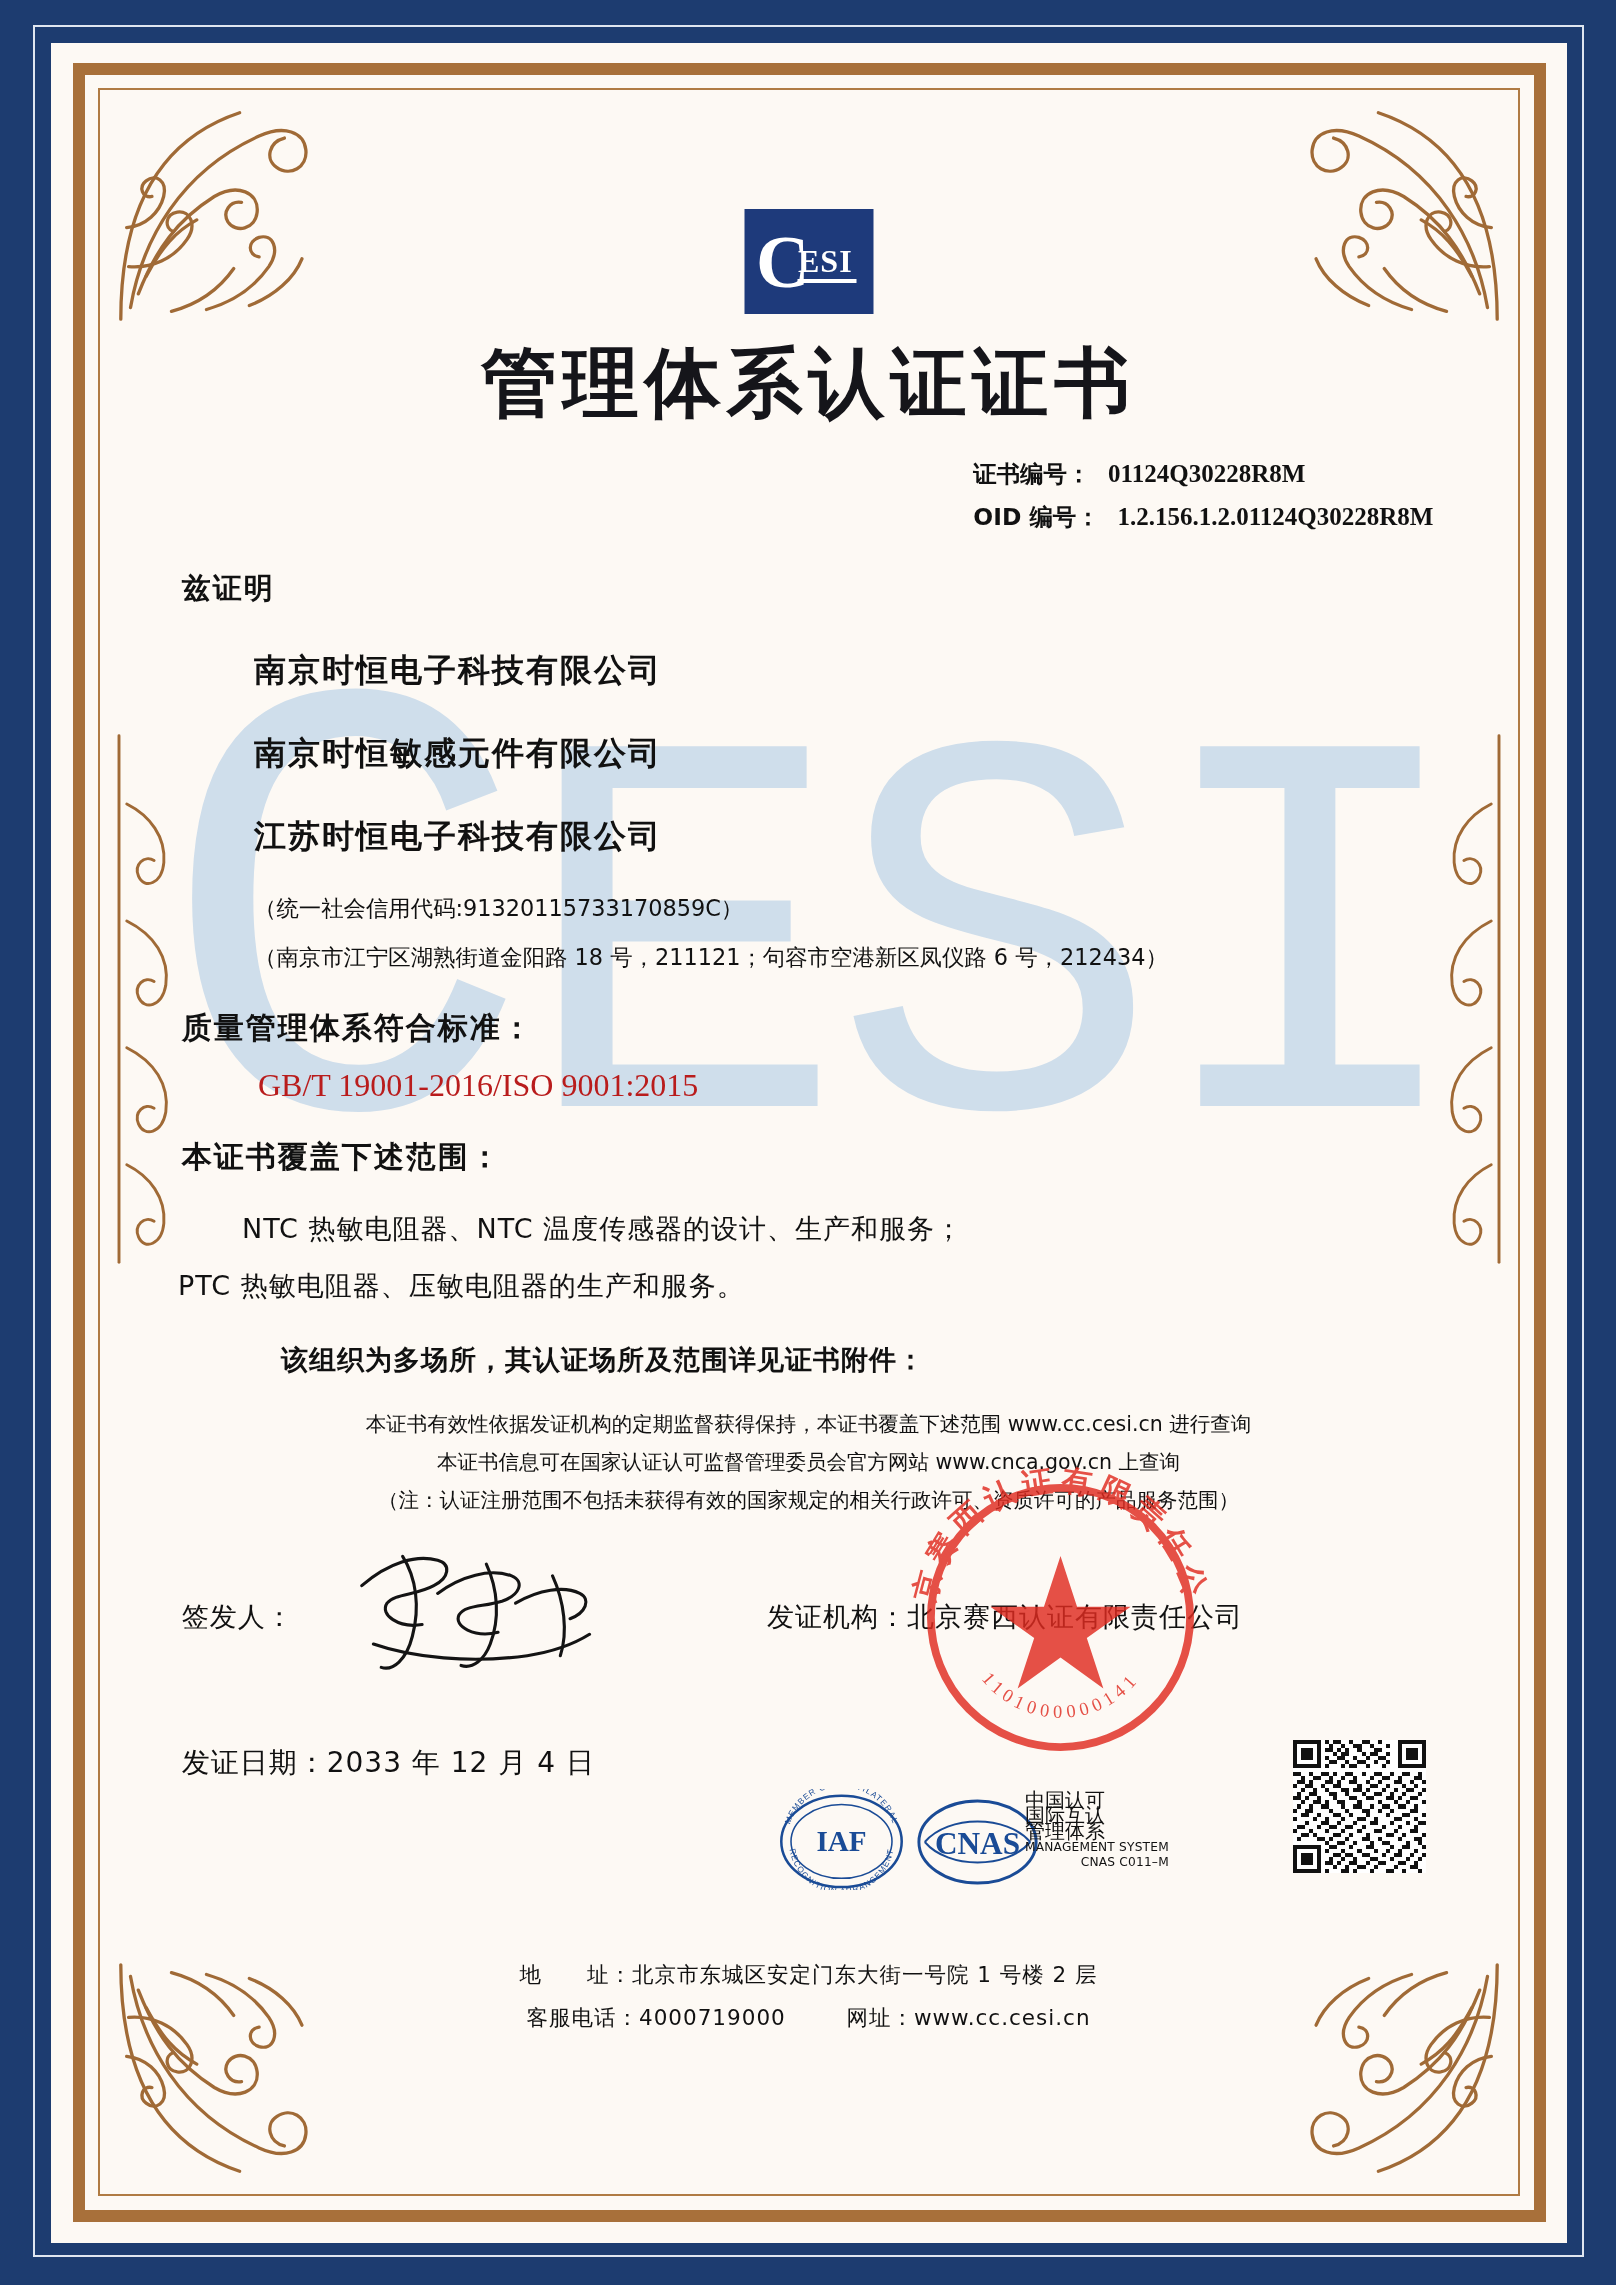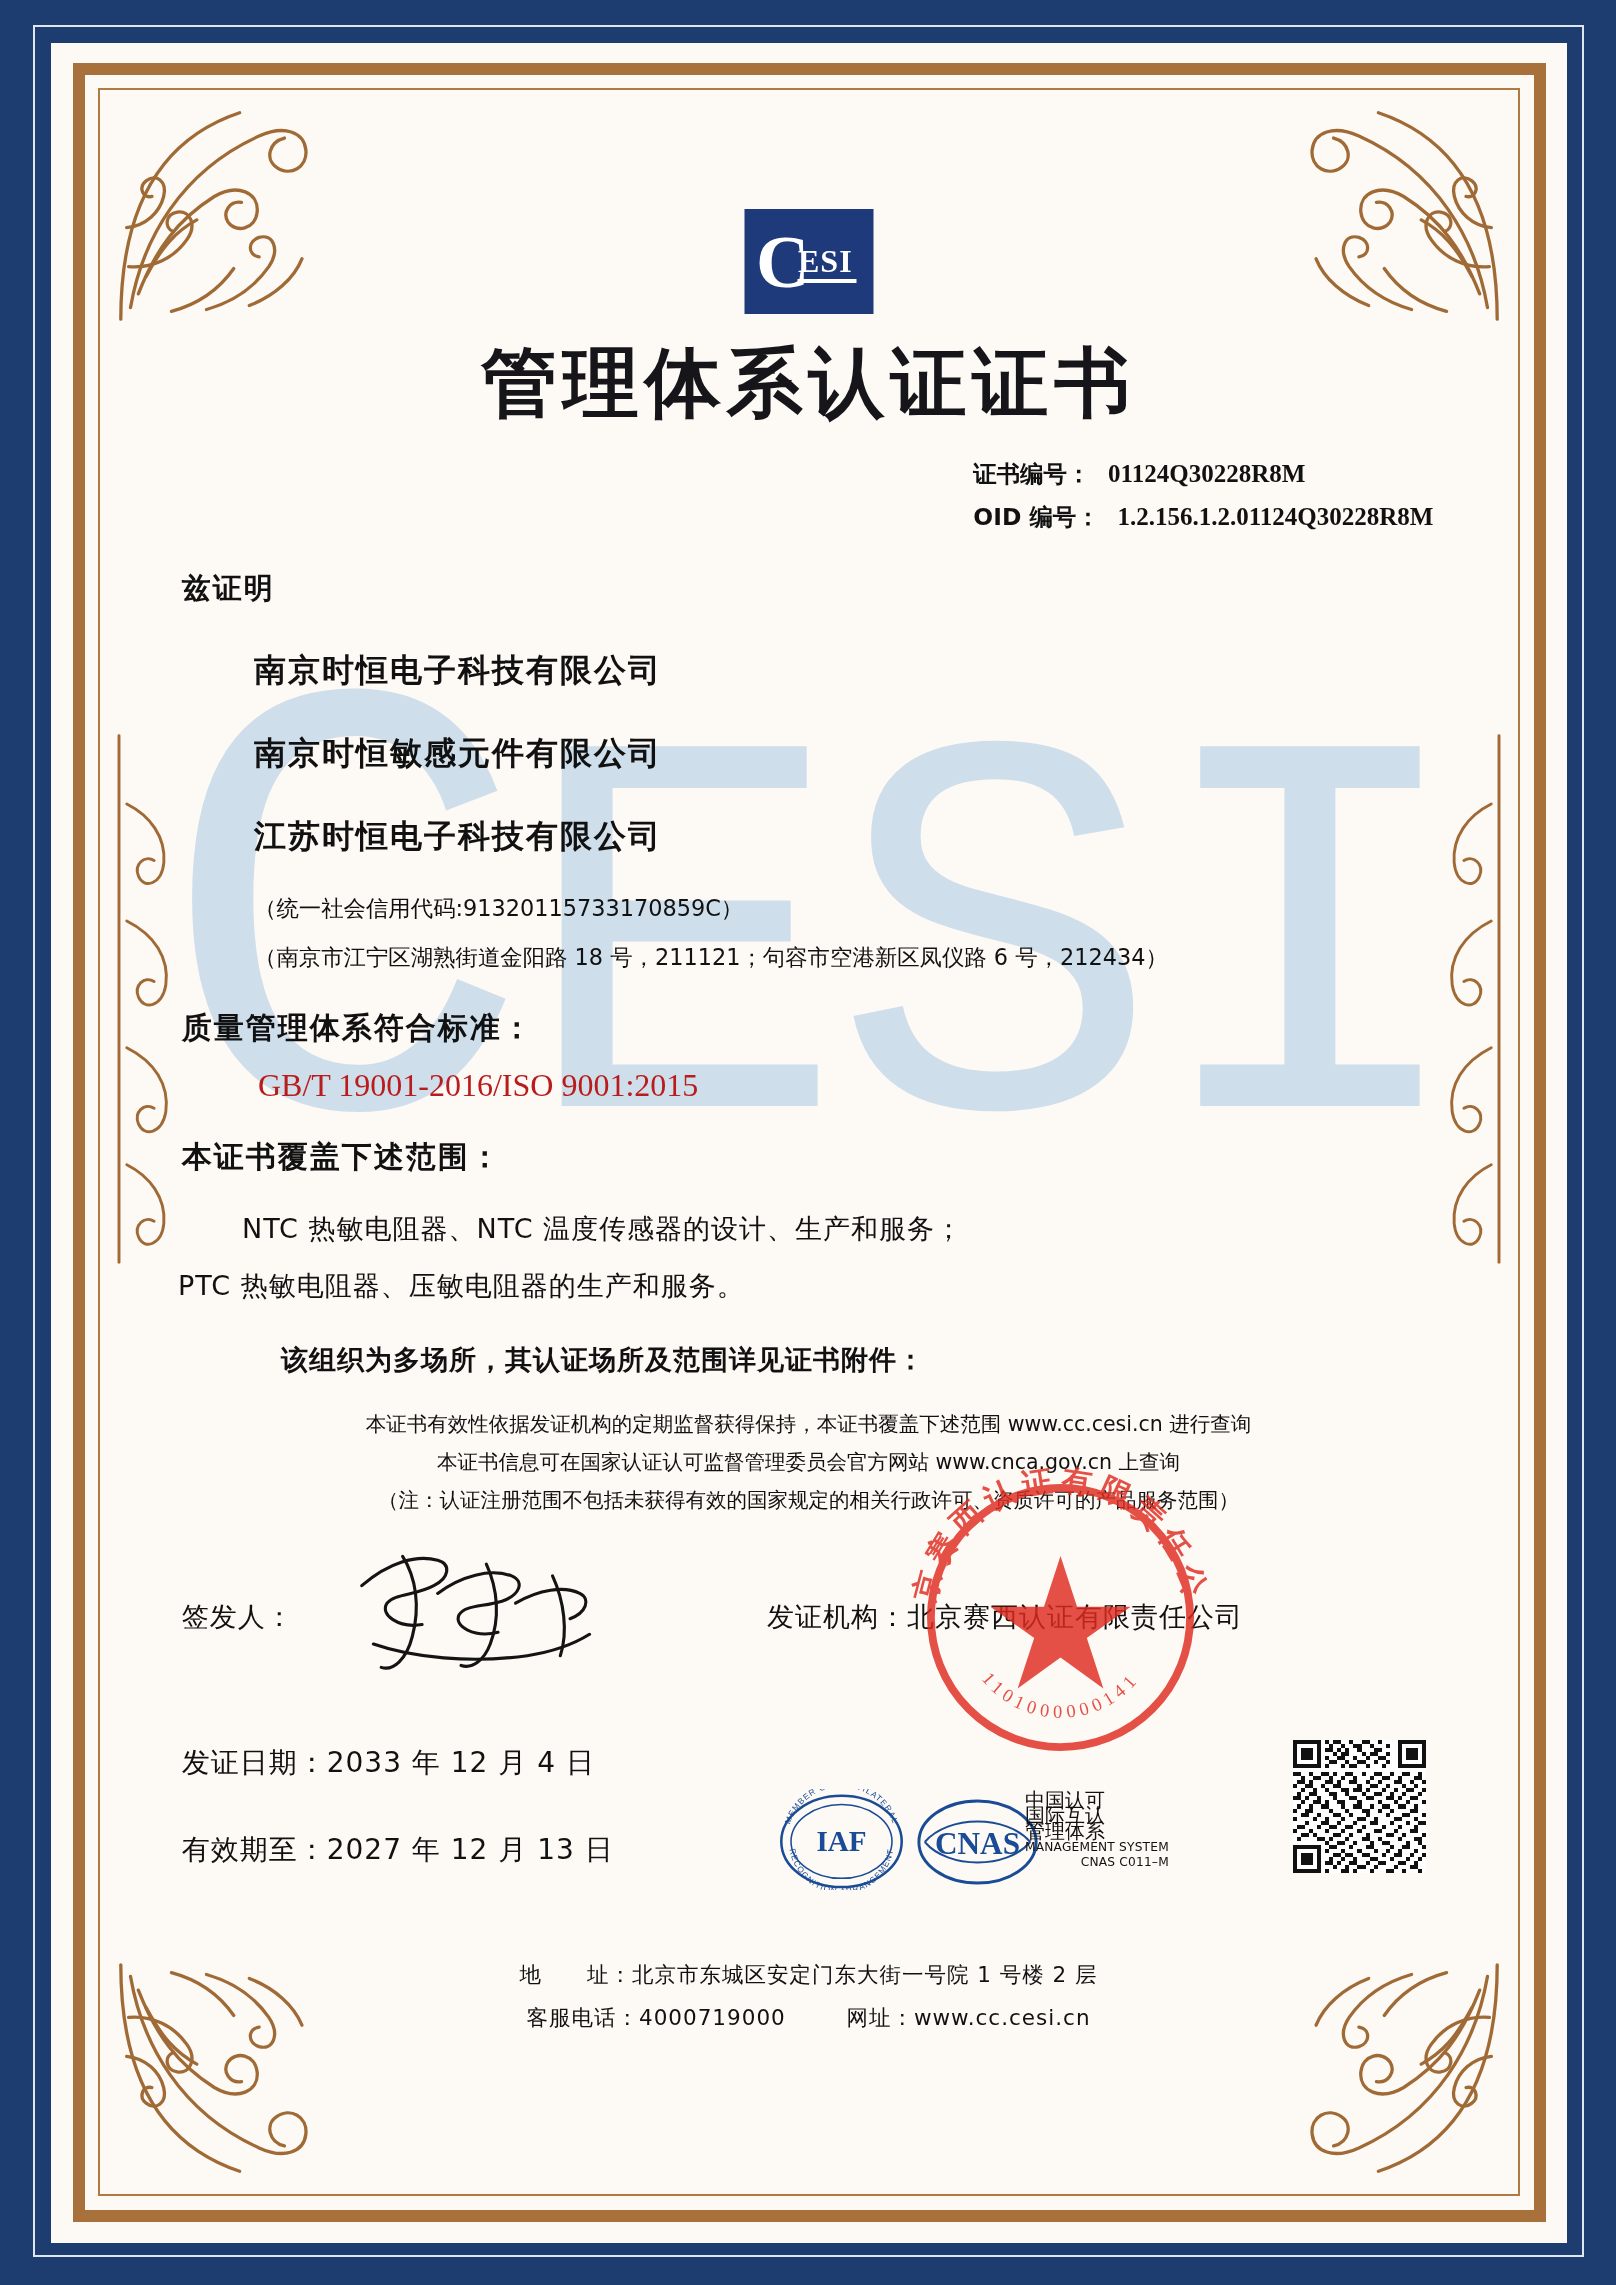--- a/index.html
+++ b/index.html
@@ -565,23 +565,20 @@
           </text>
           <text font-size="19" fill="#e02b20" font-family="'Liberation Serif', serif" letter-spacing="5">
             <textPath href="#stamp-arc-bottom" startOffset="50%" text-anchor="middle">1101000000141</textPath>
           </text>
           <polygon fill="#e02b20" points="175,112 192,164 247,164 202,196 219,248 175,216 131,248 148,196 103,164 158,164"></polygon>
         </g>
       </svg>
 
       <div class="issue-date">
         <span>发证日期：</span><span>2033 年 12 月 4 日</span>
-      </div>
-      <div class="expiry-date">
-        <span>有效期至：</span><span>2027 年 12 月 13 日</span>
       </div>
 
       <div class="marks">
         <svg class="iaf-mark" viewBox="0 0 140 104">
           <defs>
             <path id="iaf-top" d="M 14 54 A 56 56 0 0 1 126 54"></path>
             <path id="iaf-bot" d="M 16 54 A 54 54 0 0 0 124 54"></path>
           </defs>
           <ellipse cx="70" cy="54" rx="62" ry="47" fill="none" stroke="#1a4b96" stroke-width="2.6"></ellipse>
           <ellipse cx="70" cy="54" rx="52" ry="38" fill="none" stroke="#1a4b96" stroke-width="1.6"></ellipse>

